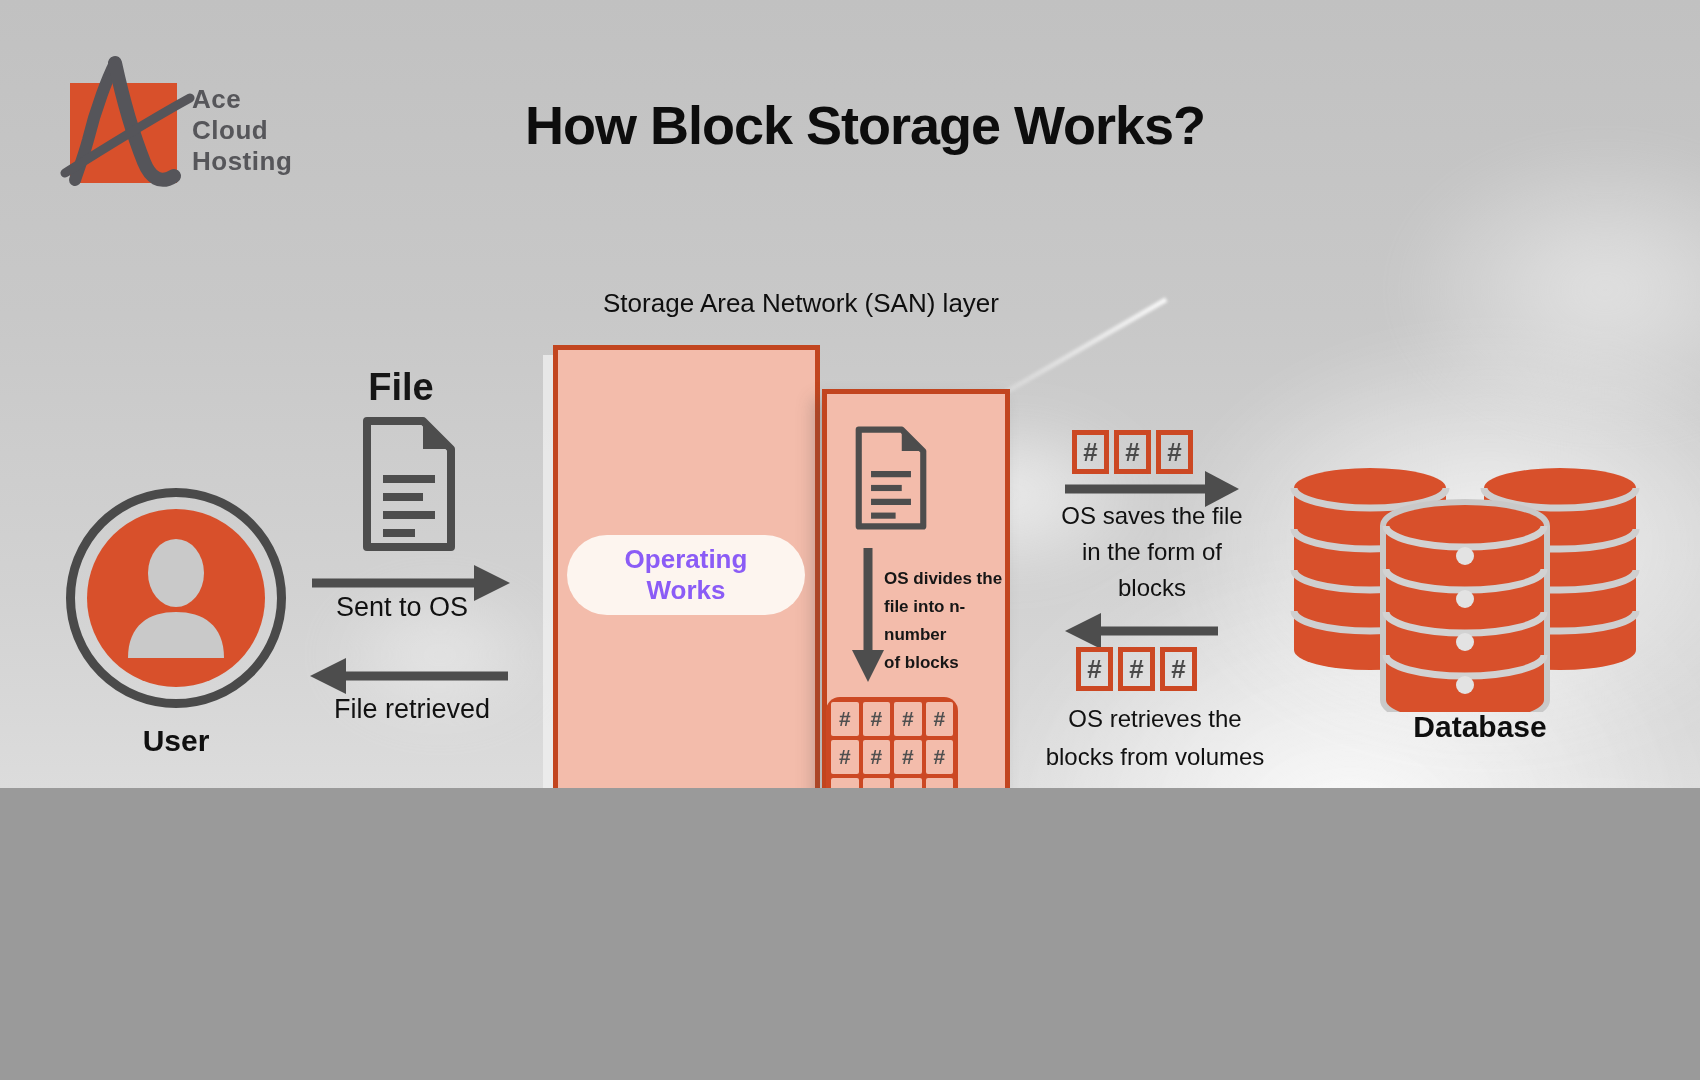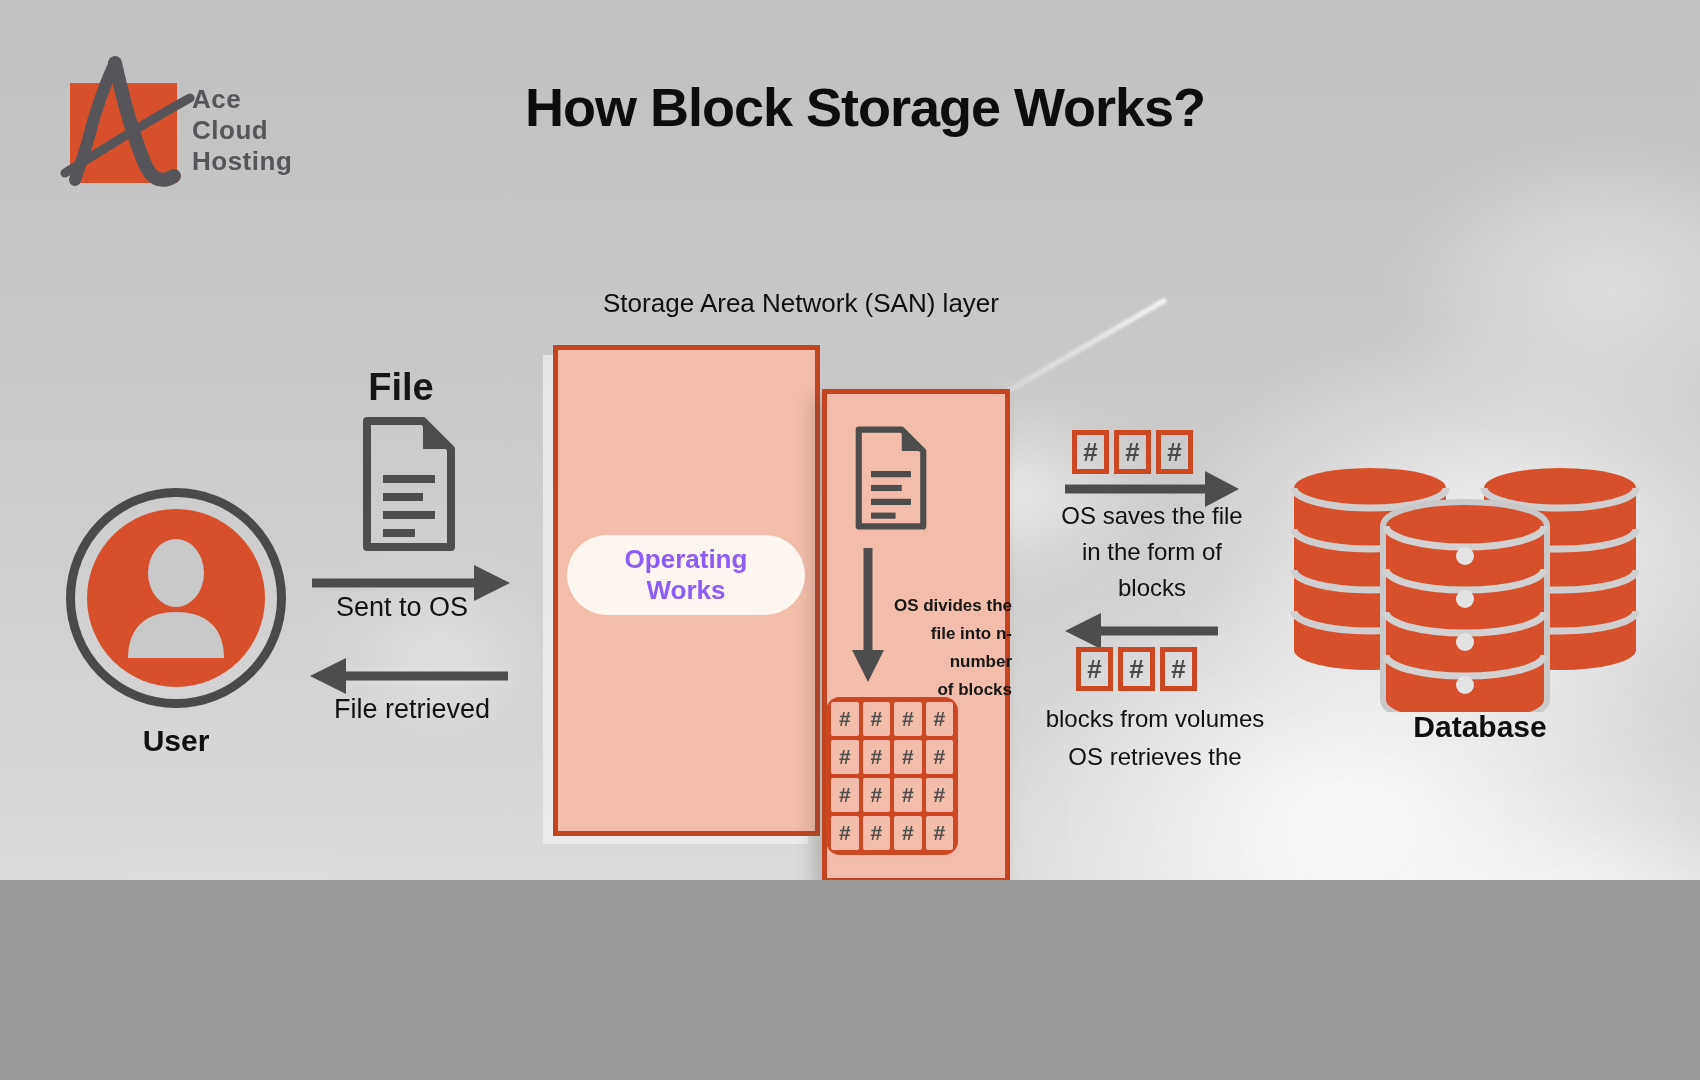--- a/index.html
+++ b/index.html
@@ -1,16 +1,16 @@
 <!DOCTYPE html>
 <html><head>
 <meta charset="utf-8">
 <style>
   html,body{margin:0;padding:0;background:#9a9a9a}
-  .stage{position:relative;width:1700px;height:880px;overflow:hidden;
+  .stage{position:relative;width:1700px;height:788px;overflow:hidden;
     font-family:"Liberation Sans",sans-serif;
     background:linear-gradient(180deg,#c1c1c1 0%,#c8c8c8 40%,#d2d2d2 75%,#dcdcdc 100%)}
   
   .cloud{position:absolute;border-radius:50%;filter:blur(26px);
     background:radial-gradient(closest-side,rgba(255,255,255,.96),rgba(255,255,255,0))}
   .c1{left:-90px;top:870px;width:640px;height:330px;opacity:.92}
   .c2{left:420px;top:920px;width:540px;height:280px;opacity:.85}
   .c3{left:980px;top:540px;width:740px;height:580px;opacity:.96}
   .c4{left:1170px;top:330px;width:640px;height:430px;opacity:.8}
   .c5{left:1390px;top:140px;width:430px;height:300px;opacity:.5}
@@ -18,21 +18,21 @@
   .c7{left:320px;top:580px;width:240px;height:150px;opacity:.45}
   .c8{left:1330px;top:810px;width:520px;height:310px;opacity:.95}
   .contrail{position:absolute;left:948px;top:423px;width:252px;height:5px;
     background:linear-gradient(90deg,rgba(255,255,255,0),rgba(255,255,255,.85));
     transform:rotate(-30deg);transform-origin:left center;filter:blur(1.5px)}
   
   .logo-svg{position:absolute;left:60px;top:52px}
   .logo-text{position:absolute;left:192px;top:84px;color:#56565a;font-weight:bold;
     font-size:26px;line-height:31px;letter-spacing:.5px}
   
-  .title{position:absolute;left:865px;top:76px;transform:translateX(-50%);
+  .title{position:absolute;left:865px;top:94px;transform:translateX(-50%);
     font-size:54px;font-weight:bold;color:#0d0d0d;white-space:nowrap;letter-spacing:-1px}
   
   .user-outer{position:absolute;left:66px;top:488px;width:220px;height:220px;
     border:9px solid #4a4a4a;border-radius:50%;box-sizing:border-box}
   .user-inner{position:absolute;left:12px;top:12px;right:12px;bottom:12px;
     background:#d8502b;border-radius:50%}
   .user-label{position:absolute;left:176px;top:724px;transform:translateX(-50%);
     font-size:30px;font-weight:bold;color:#101010}
   
   .file-label{position:absolute;left:401px;top:366px;transform:translateX(-50%);
@@ -43,21 +43,21 @@
   .san-label{position:absolute;left:801px;top:288px;transform:translateX(-50%);
     font-size:26px;font-weight:normal;color:#0e0e0e;white-space:nowrap}
   .panel{position:absolute;background:#f3bcab;border:5px solid #c2451f;box-sizing:border-box}
   .panel1{left:553px;top:345px;width:267px;height:491px;z-index:2;
     box-shadow:-11px 9px 0 -1px rgba(240,240,240,.75)}
   .panel2{left:822px;top:389px;width:188px;height:494px;z-index:3;
     box-shadow:0 7px 0 -1px rgba(246,246,246,.8), -9px 10px 16px rgba(80,80,80,.28)}
   .pill{position:absolute;left:567px;top:535px;width:238px;height:80px;border-radius:40px;
     background:#fdf5ef;z-index:4;display:flex;flex-direction:column;align-items:center;
     justify-content:center;font-size:26px;font-weight:bold;color:#8b5cf6;line-height:31px}
-  .divide-note{position:absolute;left:884px;top:592px;width:128px;z-index:4;text-align:right;
+  .divide-note{position:absolute;left:884px;top:565px;width:128px;z-index:4;text-align:left;
     font-size:17px;font-weight:600;color:#161616;line-height:28px}
   
   .block-grid{position:absolute;left:826px;top:697px;width:132px;height:158px;z-index:4;
     background:#cc4823;border-radius:14px;box-sizing:border-box;padding:5px;
     display:grid;grid-template-columns:repeat(4,1fr);grid-template-rows:repeat(4,1fr);gap:4px}
   .cell{background:#f3bcab;display:flex;align-items:center;justify-content:center;
     font-size:21px;font-weight:bold;color:#4f4f4f;border-radius:2px}
   
   .chip-row{position:absolute;display:flex;gap:5px;z-index:2}
   .chip{width:37px;height:44px;border:5px solid #cc4823;box-sizing:border-box;
@@ -196,22 +196,22 @@
   <svg class="icon-abs z2" style="left:1065px;top:612px" width="155" height="38" viewBox="0 0 155 38">
     <line x1="30" y1="19" x2="153" y2="19" stroke="#4d4d4d" stroke-width="9"></line>
     <polygon points="36,1 0,19 36,37" fill="#4d4d4d"></polygon>
   </svg>
   <div class="chip-row" style="left:1076px;top:647px">
     <span class="chip">#</span>
     <span class="chip">#</span>
     <span class="chip">#</span>
   </div>
   <div class="side-text" style="left:1155px;top:700px;line-height:38px">
+    <div>OS retrieves the</div>
     <div>blocks from volumes</div>
-    <div>OS retrieves the</div>
   </div>
 
   <svg class="icon-abs z2" style="left:1285px;top:450px" width="360" height="262" viewBox="0 0 360 262">
 
     <path d="M9,38 A76,20 0 0 1 161,38 L161,200 A76,20 0 0 1 9,200 Z" fill="#d8502b"></path>
     <path d="M9,38 A76,20 0 0 0 161,38" fill="none" stroke="#cfcfcf" stroke-width="7"></path>
     <path d="M9,79 A76,20 0 0 0 161,79" fill="none" stroke="#cfcfcf" stroke-width="7"></path>
     <path d="M9,120 A76,20 0 0 0 161,120" fill="none" stroke="#cfcfcf" stroke-width="7"></path>
     <path d="M9,161 A76,20 0 0 0 161,161" fill="none" stroke="#cfcfcf" stroke-width="7"></path>
 

